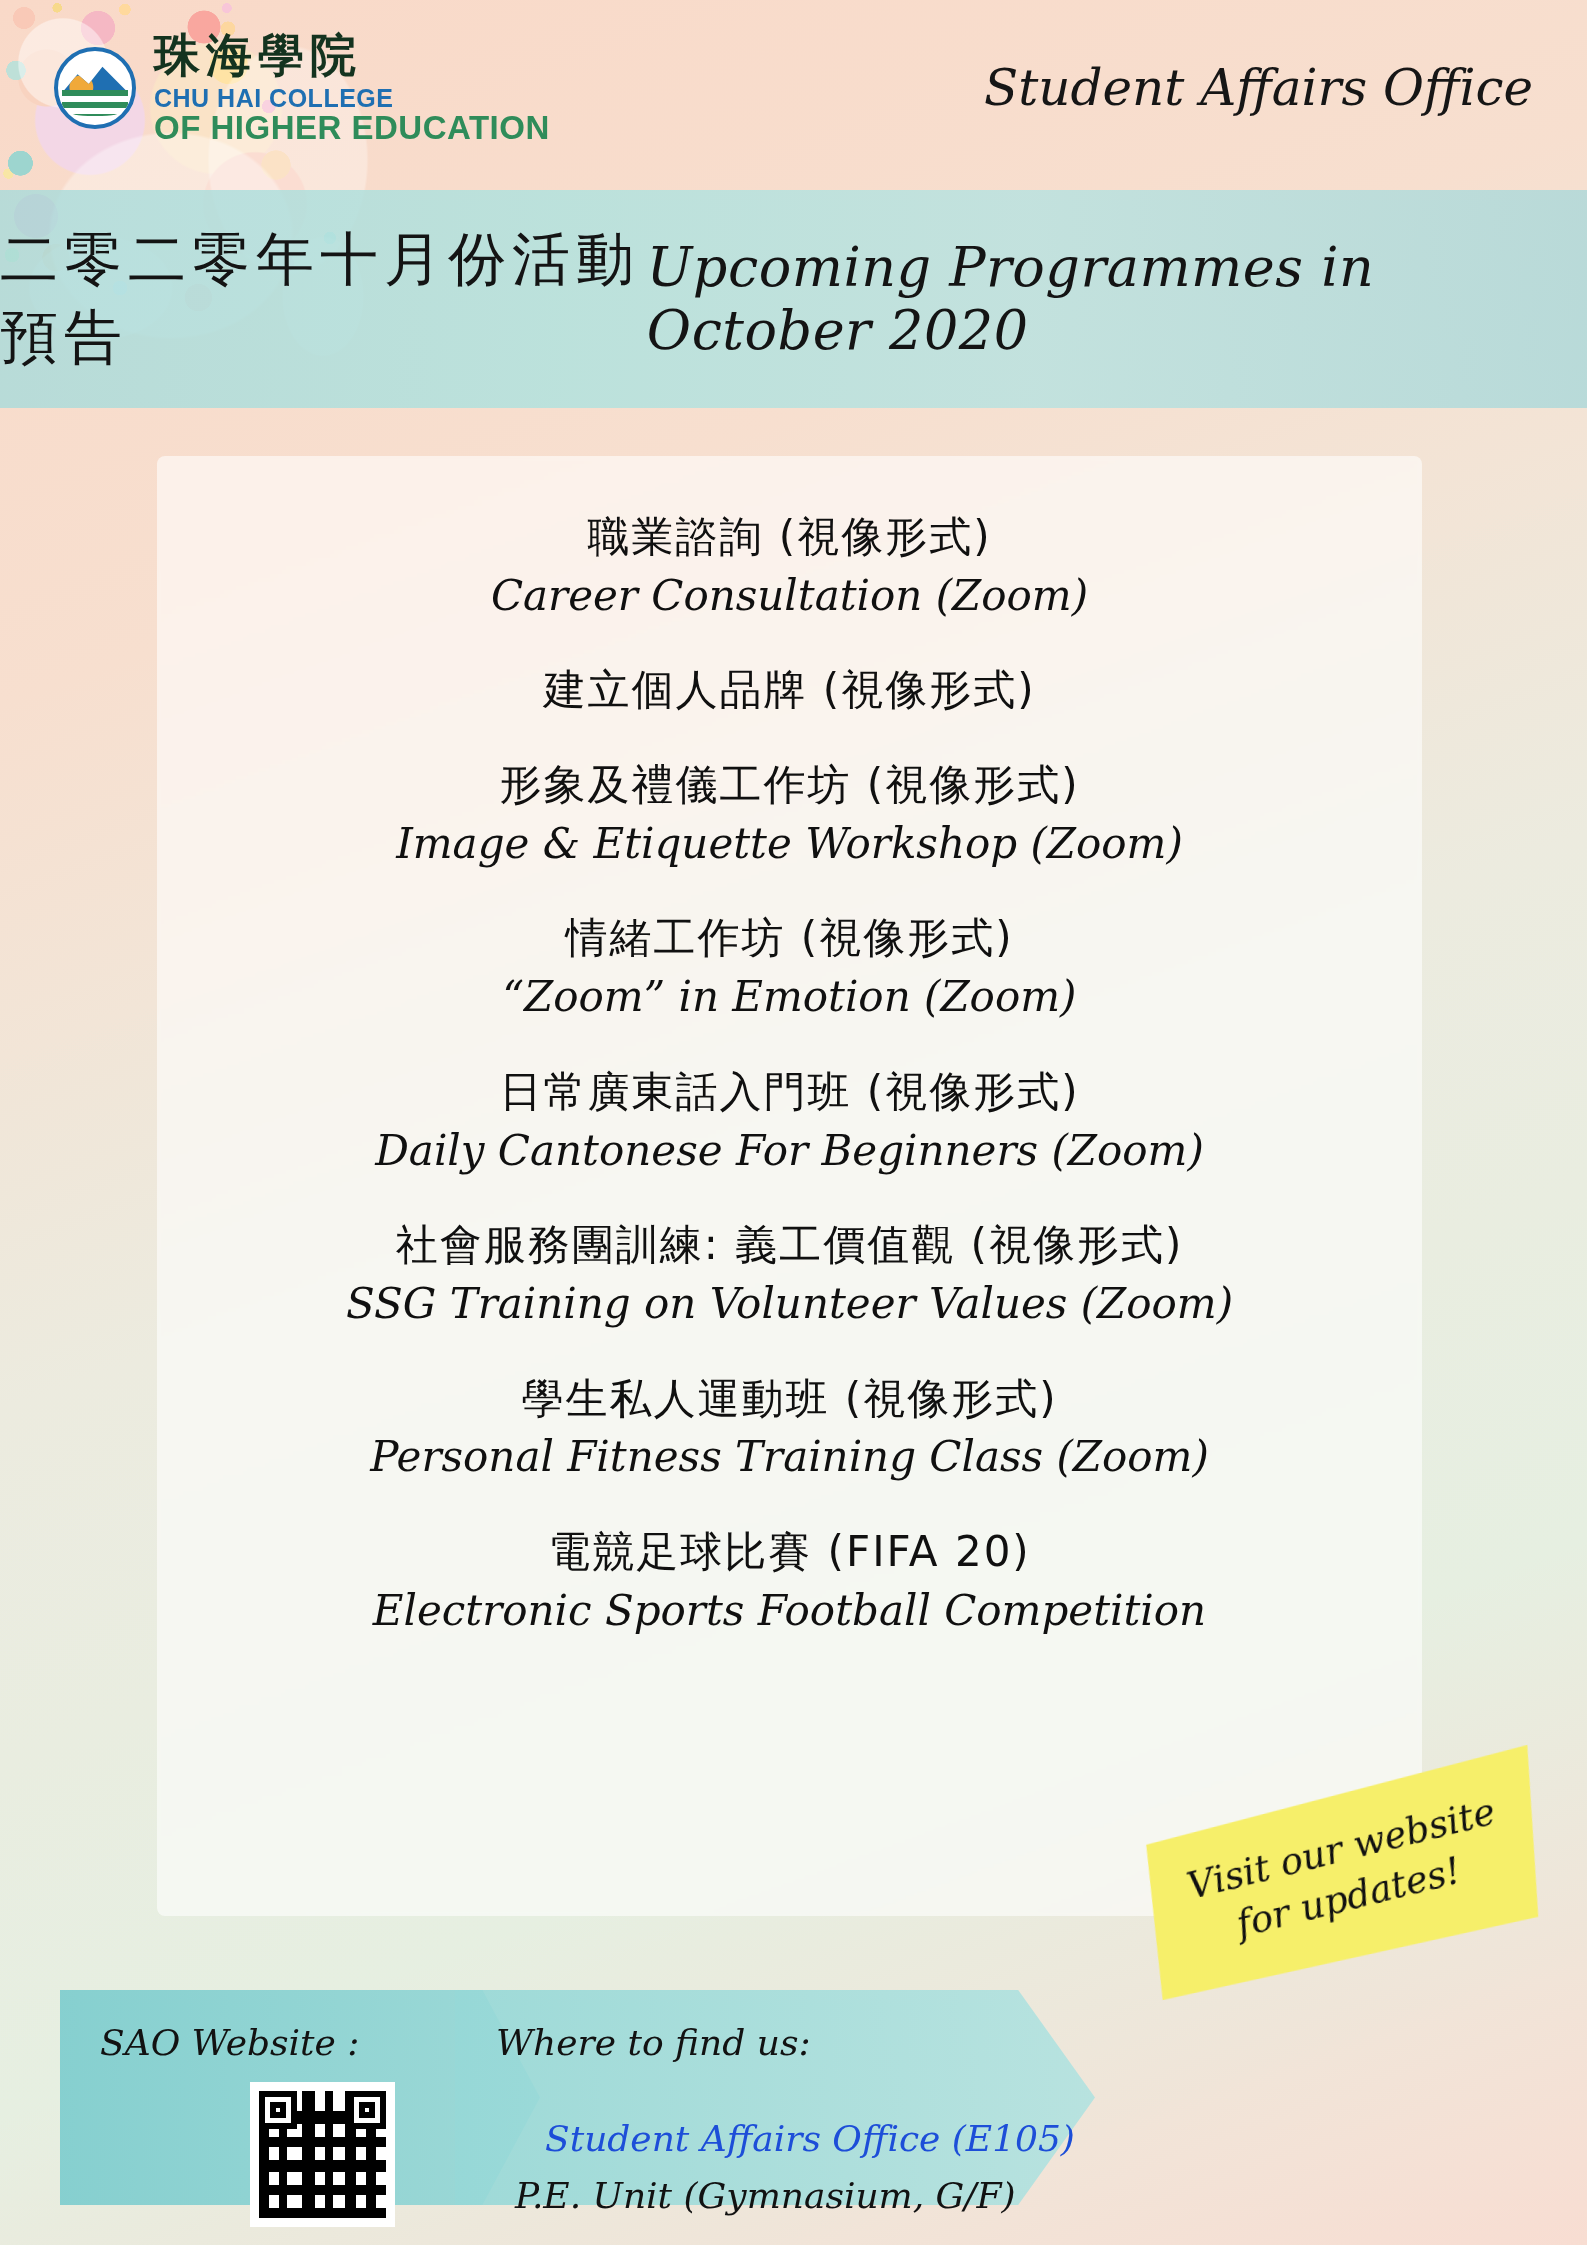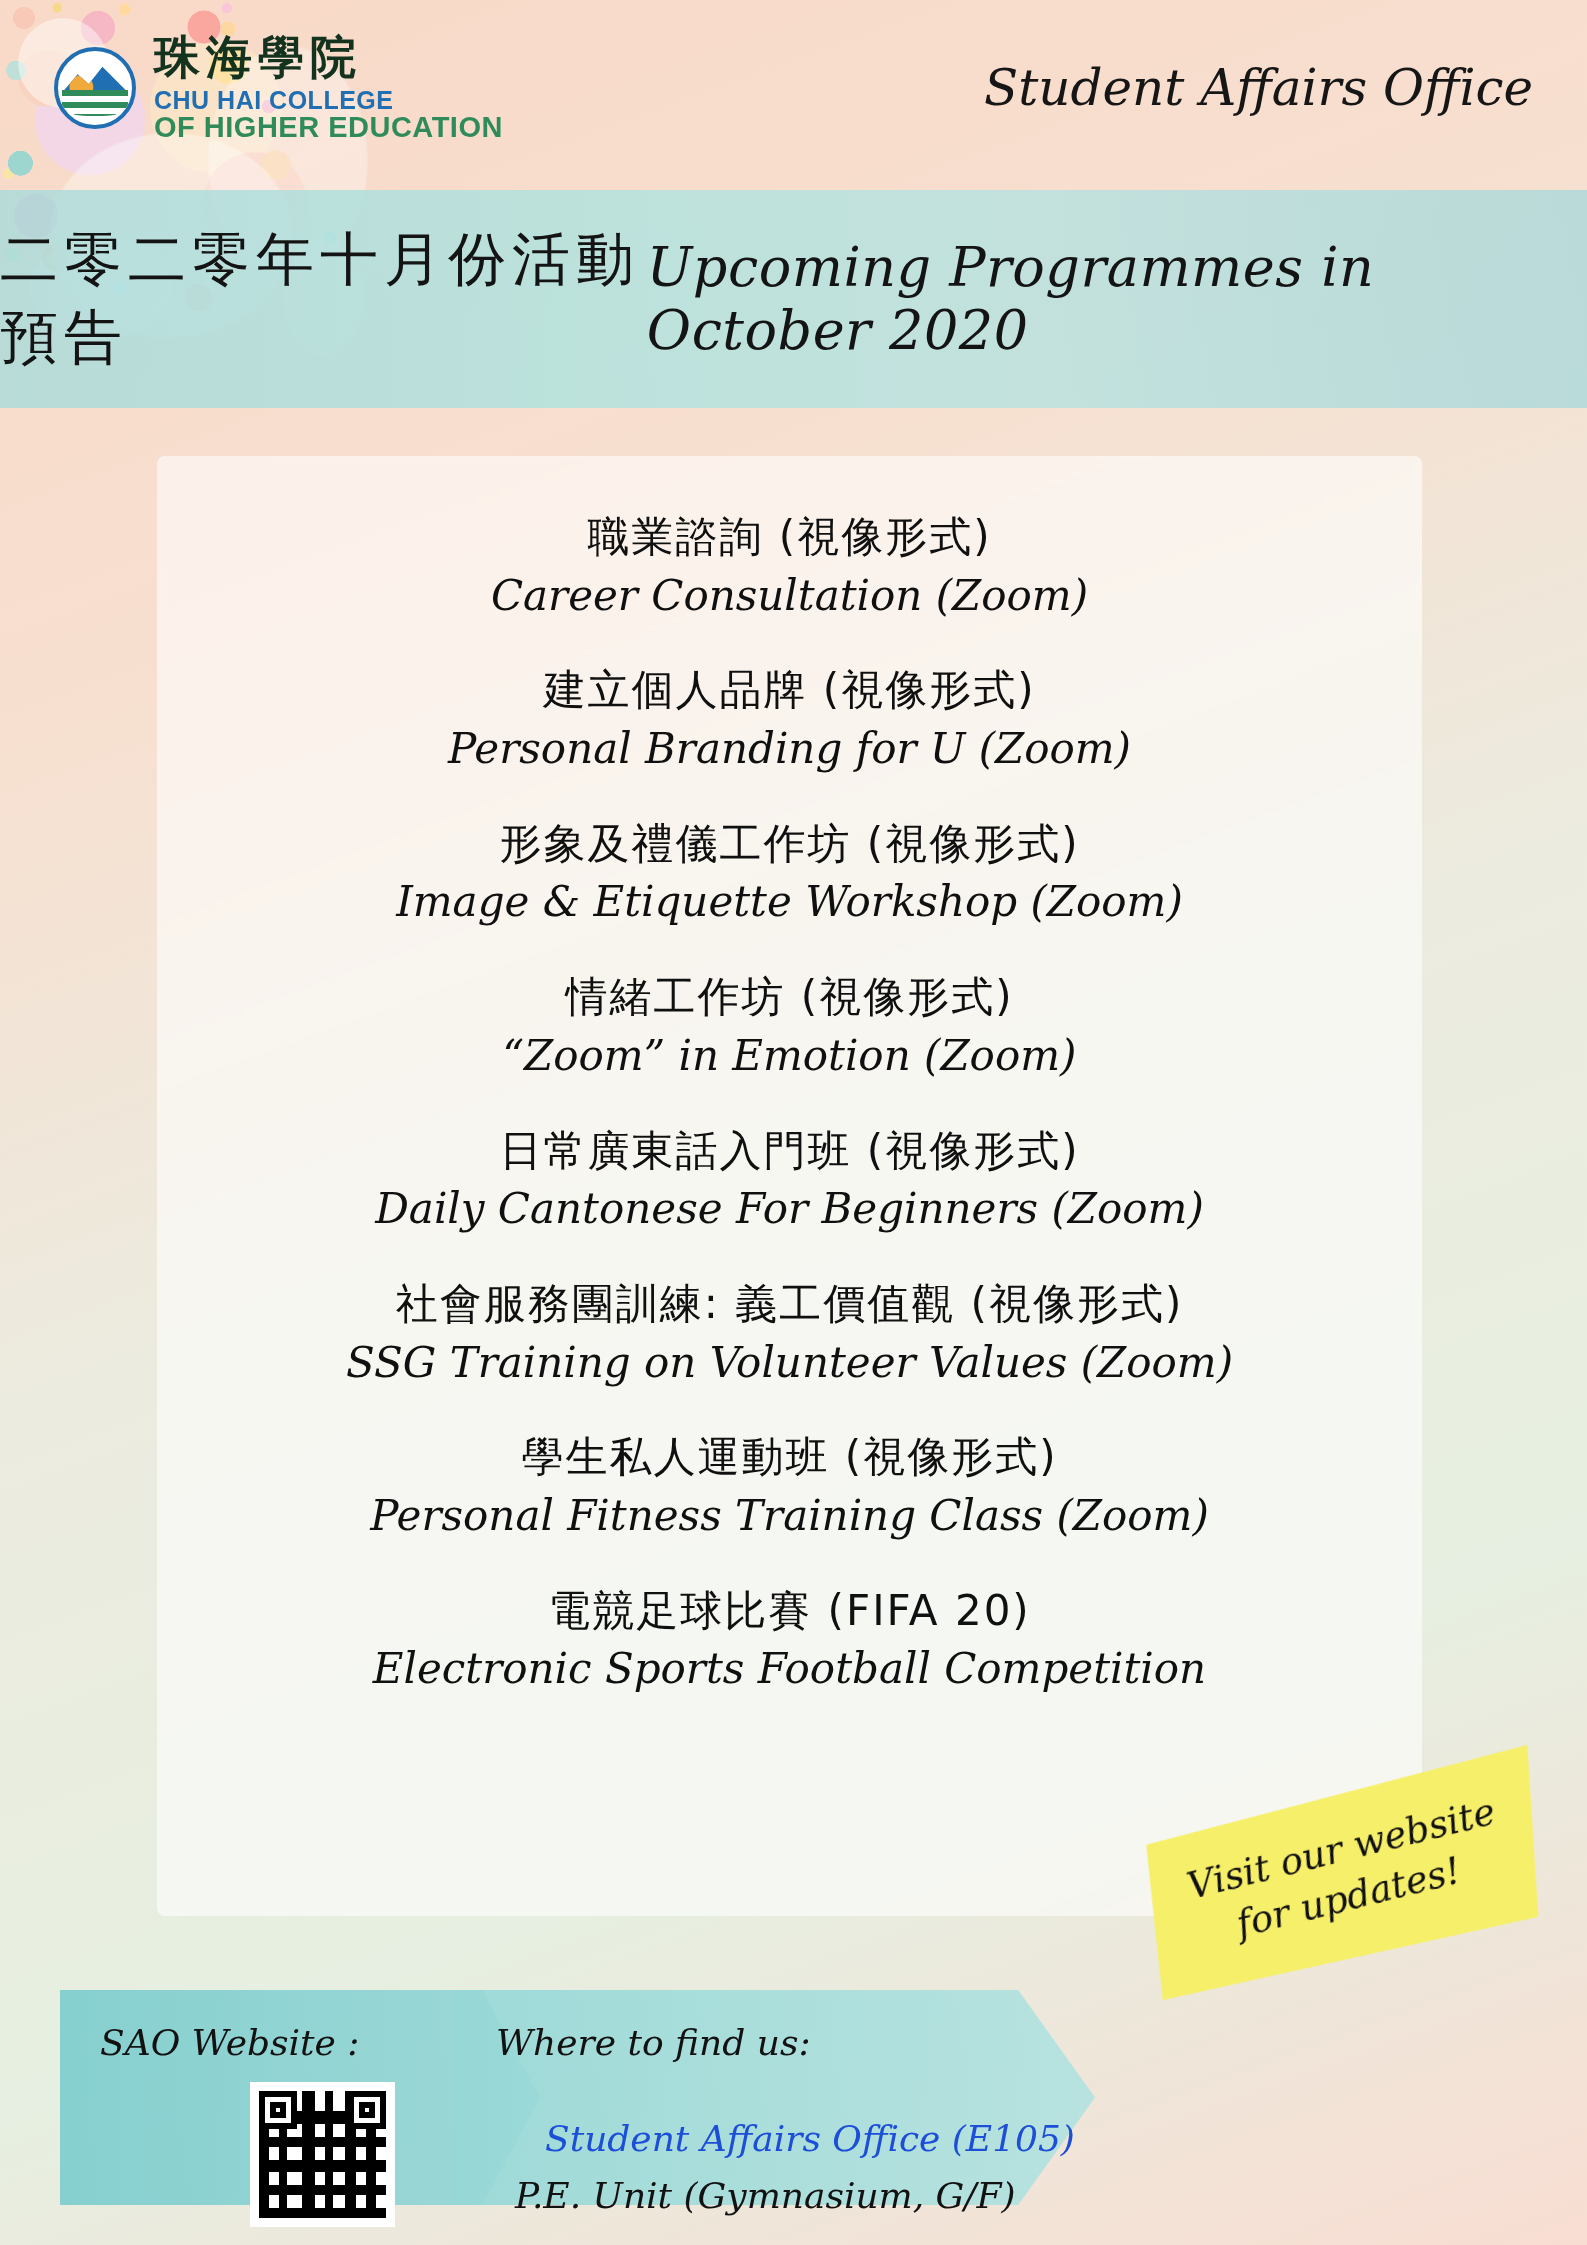--- a/index.html
+++ b/index.html
@@ -133,21 +133,21 @@
   .brand-en1 {
     margin-top: 8px;
     font-family: "Liberation Sans", sans-serif;
     font-size: 25px;
     font-weight: 700;
     color: #1f6fb2;
     letter-spacing: .5px;
   }
   .brand-en2 {
     font-family: "Liberation Sans", sans-serif;
-    font-size: 29px;
+    font-size: 33px;
     font-weight: 700;
     color: #2f8c5a;
     letter-spacing: .5px;
   }
   .office-title {
     font-family: "DejaVu Serif", serif;
     font-style: italic;
     font-size: 50px;
     color: #161616;
     white-space: nowrap;
@@ -360,21 +360,20 @@
     <div class="title-en">Upcoming Programmes in October 2020</div>
   </div>
 
   <div class="panel">
     <div class="prog">
       <div class="prog-cn">職業諮詢 (視像形式)</div>
       <div class="prog-en">Career Consultation (Zoom)</div>
     </div>
     <div class="prog">
       <div class="prog-cn">建立個人品牌 (視像形式)</div>
-      <div class="prog-en">Personal Branding for U (Zoom)</div>
     </div>
     <div class="prog">
       <div class="prog-cn">形象及禮儀工作坊 (視像形式)</div>
       <div class="prog-en">Image &amp; Etiquette Workshop (Zoom)</div>
     </div>
     <div class="prog">
       <div class="prog-cn">情緒工作坊 (視像形式)</div>
       <div class="prog-en">“Zoom” in Emotion (Zoom)</div>
     </div>
     <div class="prog">

